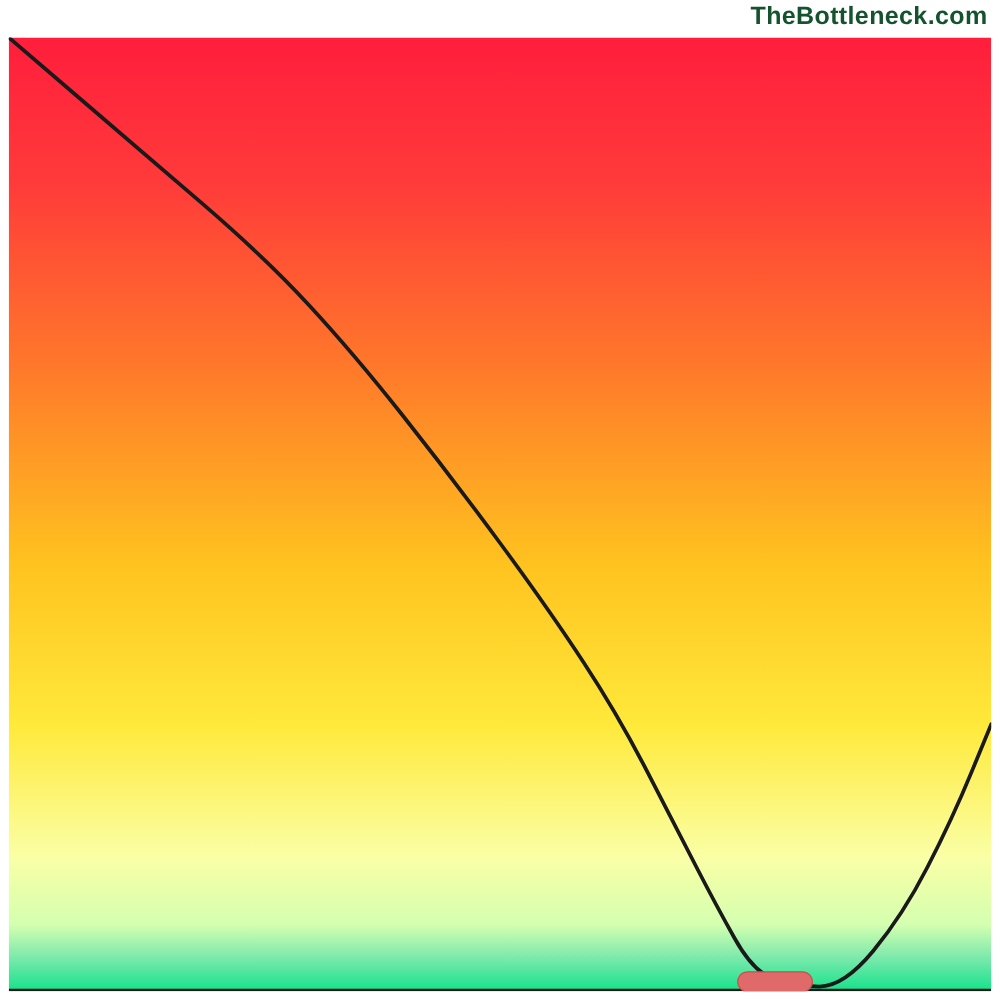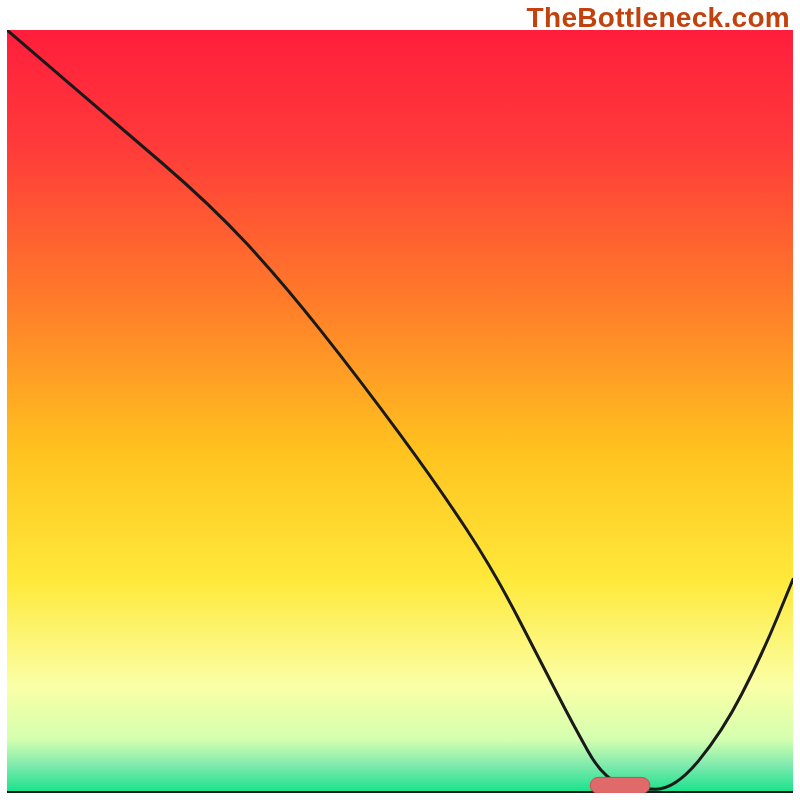--- a/index.html
+++ b/index.html
@@ -13,23 +13,23 @@
   }
   .stage {
     position: relative;
     width: 800px;
     height: 800px;
   }
   .watermark {
     position: absolute;
     top: 2px;
     right: 10px;
-    font-size: 28px;
+    font-size: 20px;
     font-weight: 600;
-    color: #c2410c;
+    color: #14532d;
     letter-spacing: 0.3px;
   }
   
   .plot {
     position: absolute;
     left: 7px;
     top: 30px;
     width: 786px;   
     height: 763px;  
   }

